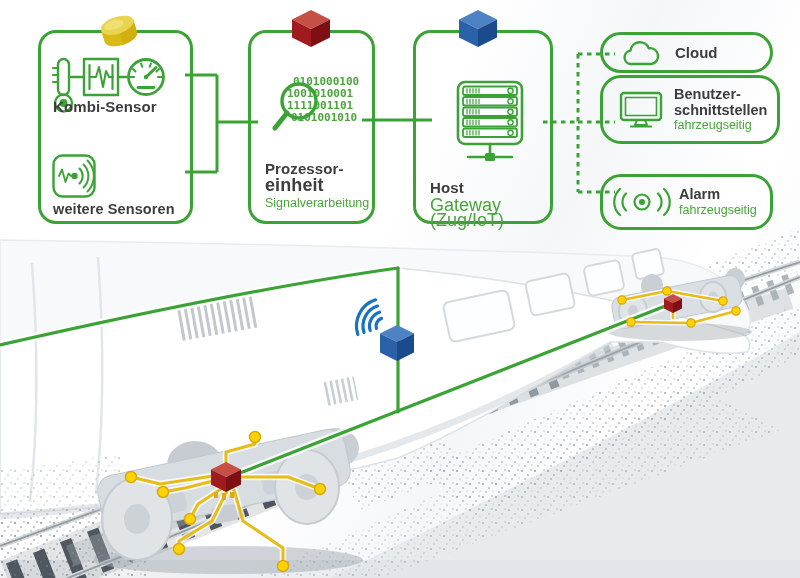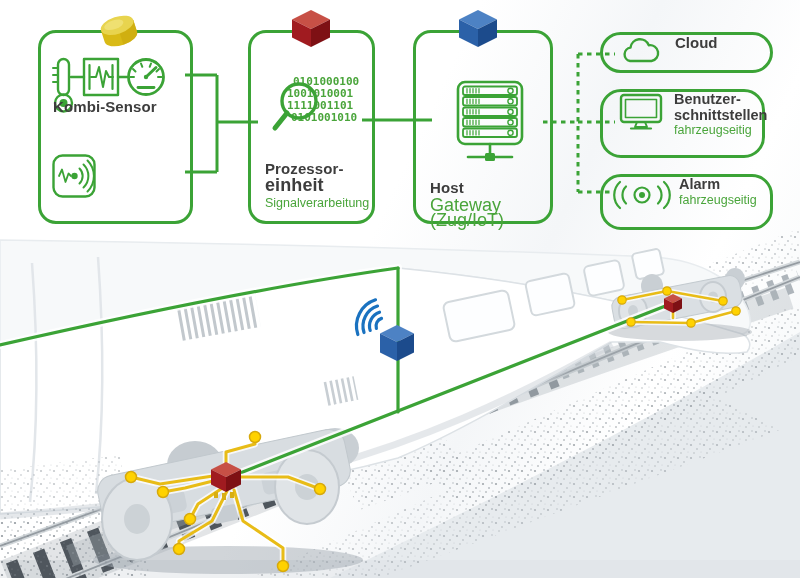--- a/index.html
+++ b/index.html
@@ -10,21 +10,21 @@
   }
   
   #scene{position:absolute;left:0;top:0;z-index:1}
   #connectors{position:absolute;left:0;top:0;z-index:3;pointer-events:none}
   .flow-box{position:absolute;z-index:4;border:3px solid var(--green);border-radius:18px;box-sizing:border-box}
   .marker{position:absolute;z-index:5}
   
   .t-title{position:absolute;font-weight:bold;color:var(--dark);font-size:14.5px;line-height:16px;letter-spacing:.1px}
   .t-sub{position:absolute;color:var(--green-text);font-size:12.5px;line-height:14.5px}
   
-  .pill{border-radius:21px;display:flex;align-items:flex-start;z-index:4}
+  .pill{border-radius:21px;display:flex;align-items:center;z-index:4}
   .pill .txt{display:flex;flex-direction:column;justify-content:center}
   .pill .txt .b{font-weight:bold;color:var(--dark);font-size:14.5px;line-height:15.5px}
   .pill .txt .g{color:var(--green-text);font-size:12.5px;line-height:14px}
   
   .sg{stroke:var(--green);fill:none;stroke-linecap:round;stroke-linejoin:round}
   .fg{fill:var(--green);stroke:none}
   .binary{font-family:"DejaVu Sans Mono","Liberation Mono",monospace;font-size:11px;fill:var(--green-text);font-weight:bold}
 </style>
 </head>
 <body>
@@ -242,20 +242,21 @@
     </g>
     <circle cx="95" cy="21" r="2.2" class="fg"></circle>
   </svg>
   <div class="t-title" style="left:12px;top:66px;font-size:15px">Kombi-Sensor</div>
   <svg style="position:absolute;left:10px;top:120px" width="46" height="46" viewBox="0 0 46 46">
     <rect x="2.5" y="2.5" width="41" height="41" rx="9" class="sg" stroke-width="2.4"></rect>
     <polyline points="8,23 11,16.5 14.5,29 17.5,20.5 20,23" class="sg" stroke-width="1.8"></polyline>
     <circle cx="23.5" cy="23" r="3.2" class="fg"></circle>
     <path d="M28.5,15.5 A10.5,10.5 0 0 1 28.5,30.5 M32.5,11.5 A16,16 0 0 1 32.5,34.5 M36.5,7.5 A22,22 0 0 1 36.5,38.5" class="sg" stroke-width="2"></path>
   </svg>
+  <div class="t-title" style="left:12px;top:168px;font-size:14.5px">weitere Sensoren</div>
 </div>
 
 <div class="flow-box" style="left:248px;top:30px;width:127px;height:194px">
   <svg style="position:absolute;left:18px;top:38px" width="100" height="82" viewBox="0 0 100 82">
     <text x="24" y="14" class="binary">0101000100</text>
     <text x="18" y="26" class="binary">1001010001</text>
     <text x="18" y="38" class="binary">1111001101</text>
     <text x="22" y="50" class="binary">0101001010</text>
     <g>
       <circle cx="30" cy="30" r="17" class="sg" stroke-width="3.4" fill="rgba(255,255,255,0.15)"></circle>
@@ -301,21 +302,21 @@
 
 <div class="flow-box pill" style="left:600px;top:32px;width:173px;height:41px">
   <svg style="margin-left:16px" width="44" height="30" viewBox="0 0 44 30">
     <path d="M11,26 H32.5 A6.2,6.2 0 0 0 29.8,10.3 A9.5,9.5 0 0 0 11.5,12.6 A6.8,6.8 0 0 0 11,26 Z" class="sg" stroke-width="2.4"></path>
   </svg>
   <div class="txt" style="margin-left:12px">
     <span class="b" style="font-size:15px">Cloud</span>
   </div>
 </div>
 
-<div class="flow-box pill" style="left:600px;top:89px;width:165px;height:69px">
+<div class="flow-box pill" style="left:600px;top:75px;width:180px;height:69px">
   <svg style="margin-left:15px;flex:none" width="46" height="40" viewBox="0 0 46 40">
     <rect x="3" y="3" width="40" height="27" rx="3" class="sg" stroke-width="2.4"></rect>
     <rect x="7.5" y="7.5" width="31" height="18" class="sg" stroke-width="1.6"></rect>
     <path d="M19,30 L17,35 H29 L27,30" class="sg" stroke-width="2"></path>
     <path d="M13,36.5 H33" class="sg" stroke-width="2.2"></path>
   </svg>
   <div class="txt" style="margin-left:10px">
     <span class="b">Benutzer-</span>
     <span class="b">schnittstellen</span>
     <span class="g">fahrzeugseitig</span>

